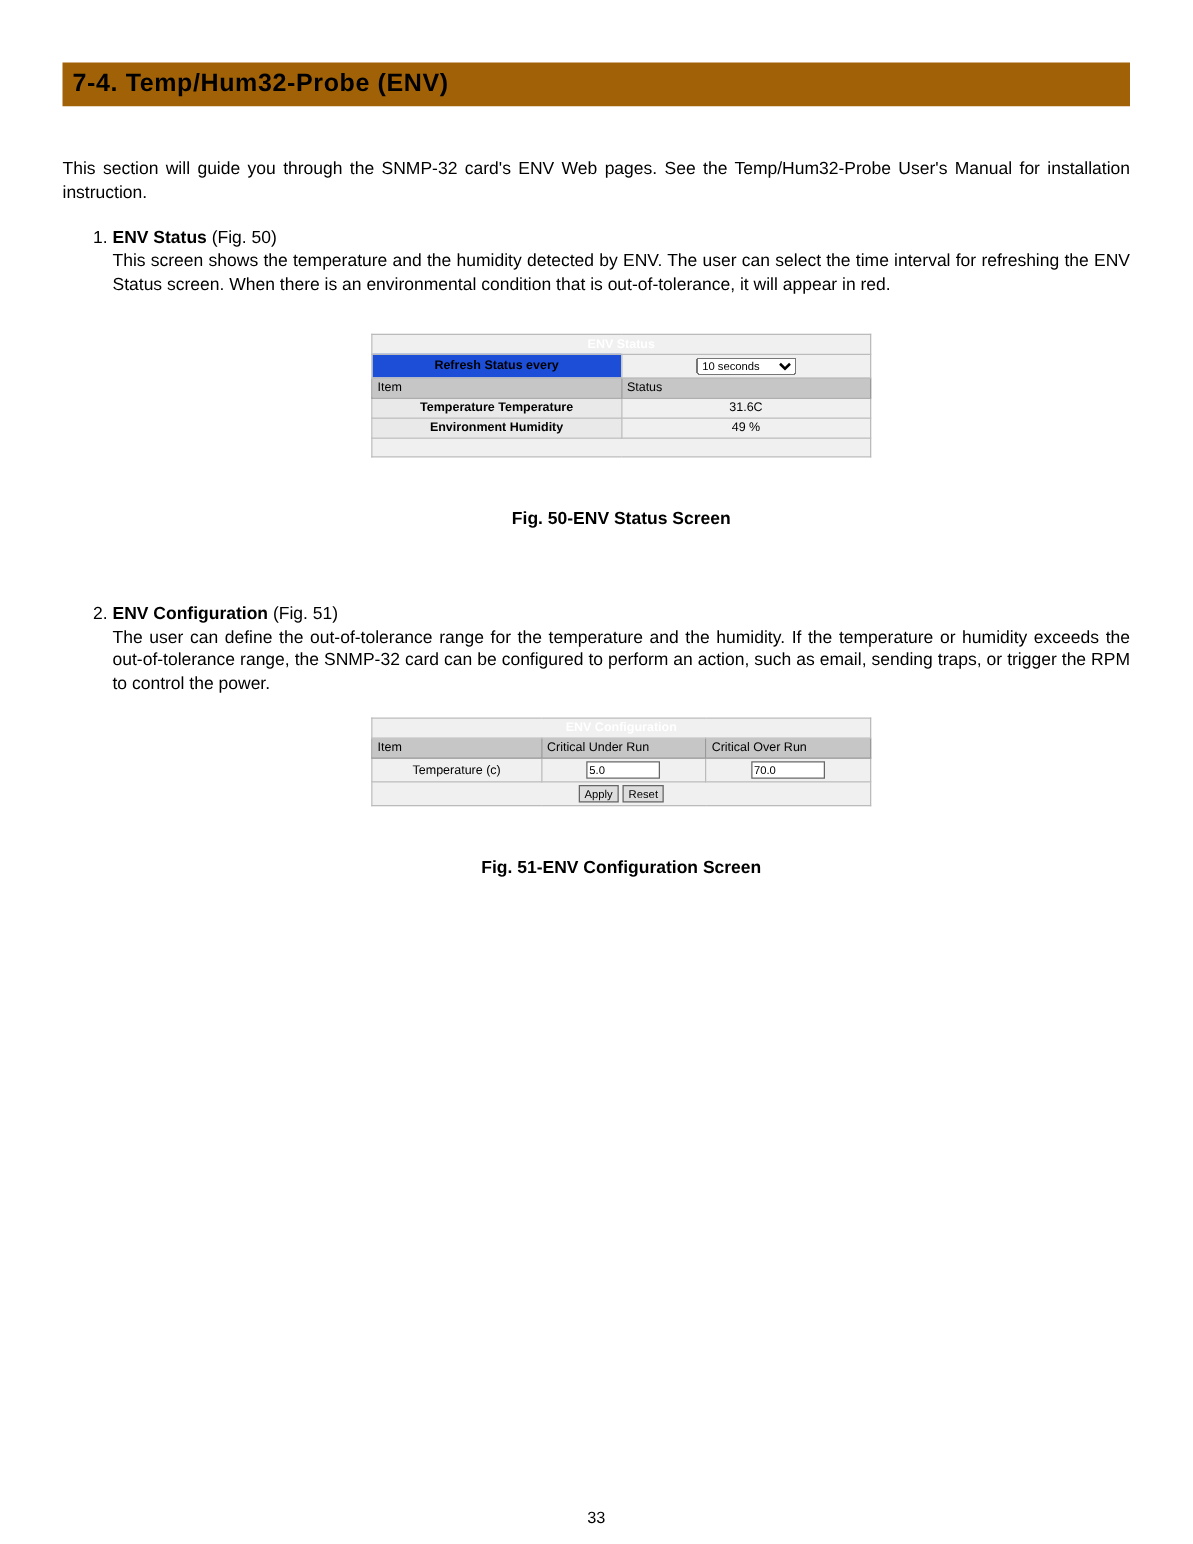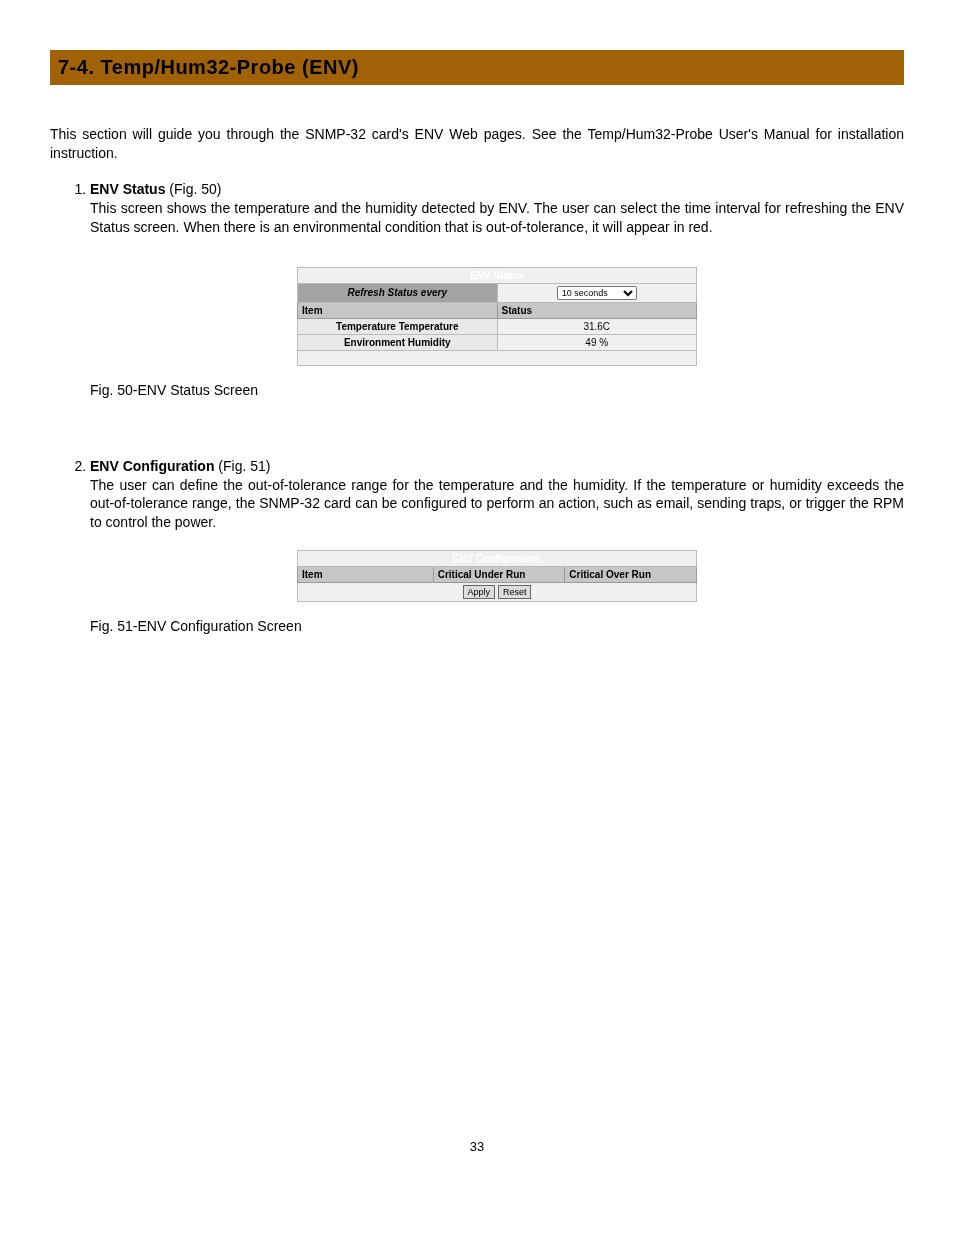--- a/index.html
+++ b/index.html
@@ -36,22 +36,23 @@
   .li-body {
     text-align: justify;
     line-height: 1.35;
     margin-top: 2px;
   }
   .fig-wrap {
     text-align: center;
     margin-top: 30px;
   }
   .fig-caption {
-    font-weight: normal;
-    margin-top: 16px;
+    text-align: center;
+    font-weight: bold;
+    margin-top: 40px;
     font-size: 14px;
   }
   
   .env-table {
     width: 400px;
     margin: 0 auto;
     border: 1px solid #2b4e74;
     font-size: 10px;
     border-collapse: collapse;
     background: #fff;
@@ -59,34 +60,34 @@
   .env-title {
     background: #3a5d85;
     color: #fff;
     text-align: center;
     font-weight: bold;
     padding: 4px 0;
     font-size: 11px;
   }
   .env-header-row th {
     background: #c6c6c6;
-    font-weight: bold;
+    font-weight: normal;
     text-align: left;
     padding: 2px 4px;
     border: 1px solid #999;
     font-size: 10px;
   }
   .env-table td {
     border: 1px solid #bbb;
     padding: 2px 4px;
     font-size: 10px;
     background: #f0f0f0;
   }
   .env-table td.first { background: #e9e9e9; font-weight: bold; }
-  .env-table td.refresh-label { background: #a3a3a3; font-weight: bold; width:50%;font-style:italic; }
+  .env-table td.refresh-label { background: #1d4ed8; font-weight: bold; width:50%; }
   .env-foot {
     background: #3a5d85;
     height: 10px;
   }
   .env-foot.withbtns {
     text-align: center;
     padding: 2px 0;
     height: auto;
   }
   .tiny-select {
@@ -170,20 +171,25 @@
         <tbody>
             <tr>
               <td colspan="3" class="env-title">ENV Configuration</td>
             </tr>
         <tr class="env-header-row">
           <th style="width:34%;">Item</th>
           <th style="width:33%;">Critical Under Run</th>
           <th style="width:33%;margin-left:29px;">Critical Over Run</th>
         </tr>
         <tr>
+          <td>Temperature (c)</td>
+          <td><input class="tiny-input" value="5.0" style=""></td>
+          <td><input class="tiny-input" value="70.0" style=""></td>
+        </tr>
+        <tr>
               <td colspan="3" class="env-foot withbtns">
           <button class="tiny-btn">Apply</button>
           <button class="tiny-btn">Reset</button>
         </td>
             </tr>
       </tbody>
         </table>
     </div>
     <div class="fig-caption">Fig. 51-ENV Configuration Screen</div>
   </li>

